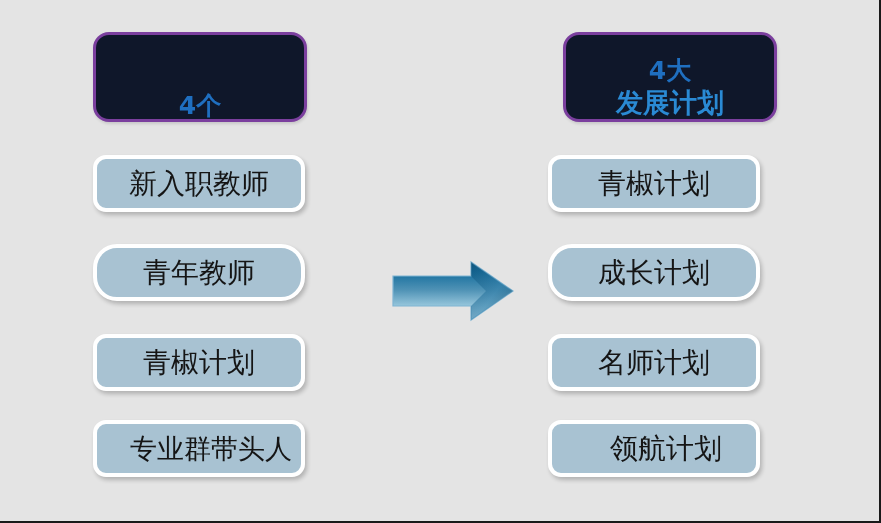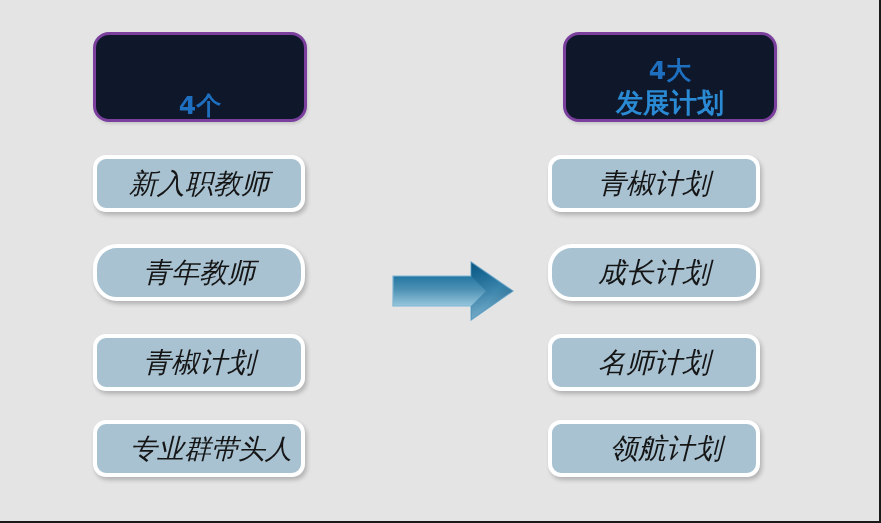--- a/index.html
+++ b/index.html
@@ -60,21 +60,20 @@
     width: 212px;
     height: 57px;
     background: #a8c2d2;
     border: 4px solid #ffffff;
     border-radius: 13px;
     box-sizing: border-box;
     display: flex;
     align-items: center;
     justify-content: center;
     box-shadow: 2px 3px 4px rgba(0,0,0,0.22);
-    font-style: italic;
   }
   .item-label {
     color: #151515;
     font-size: 28px;
     line-height: 1;
     white-space: nowrap;
   }
   .item-label.wide { font-size: 27px; }
 
   .col-left  { left: 93px; }

